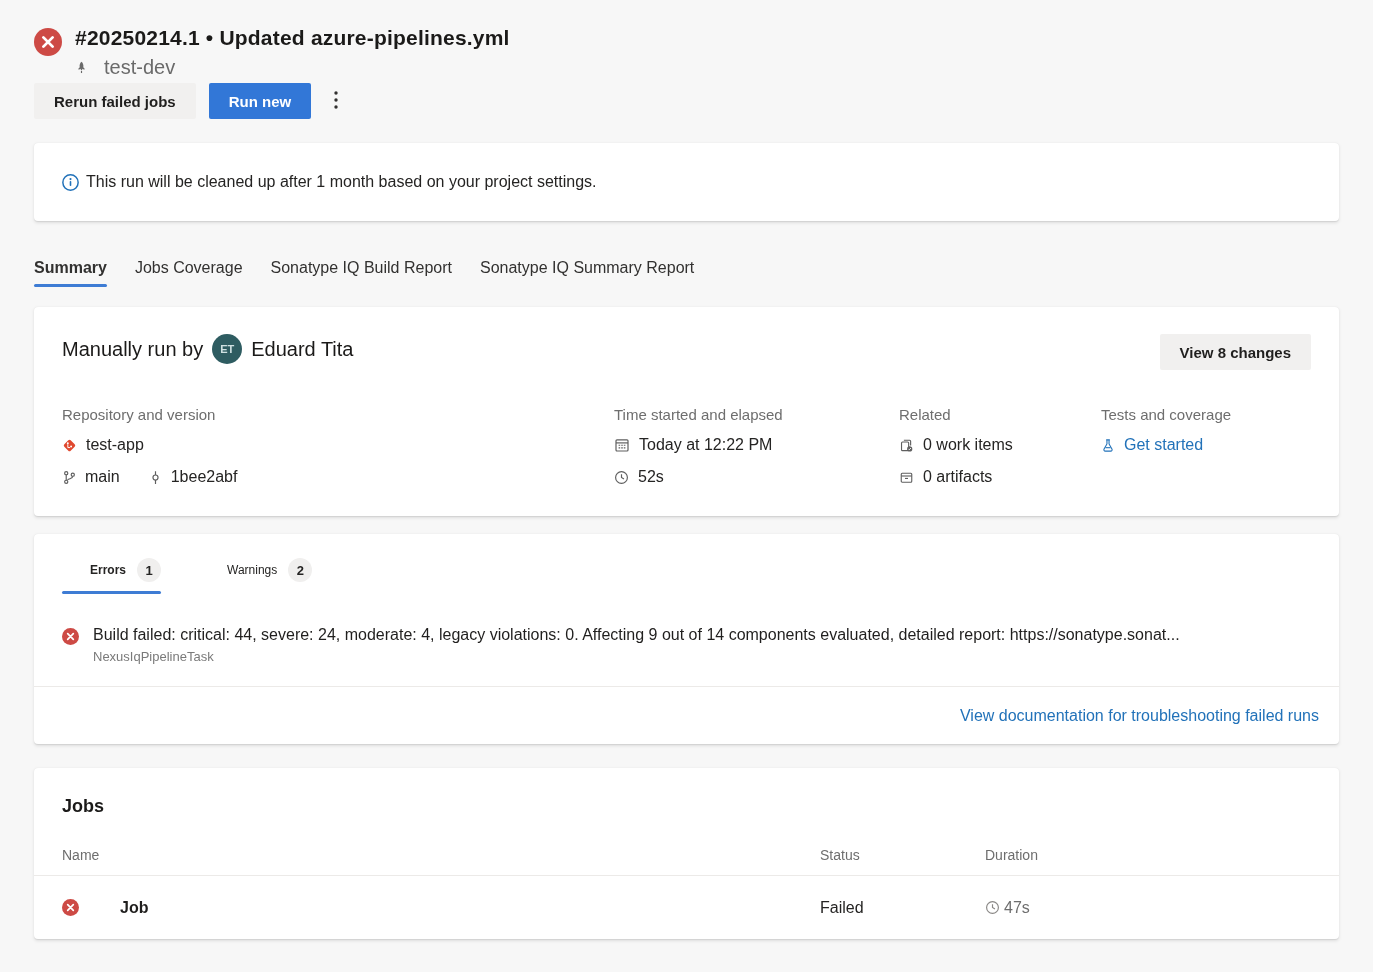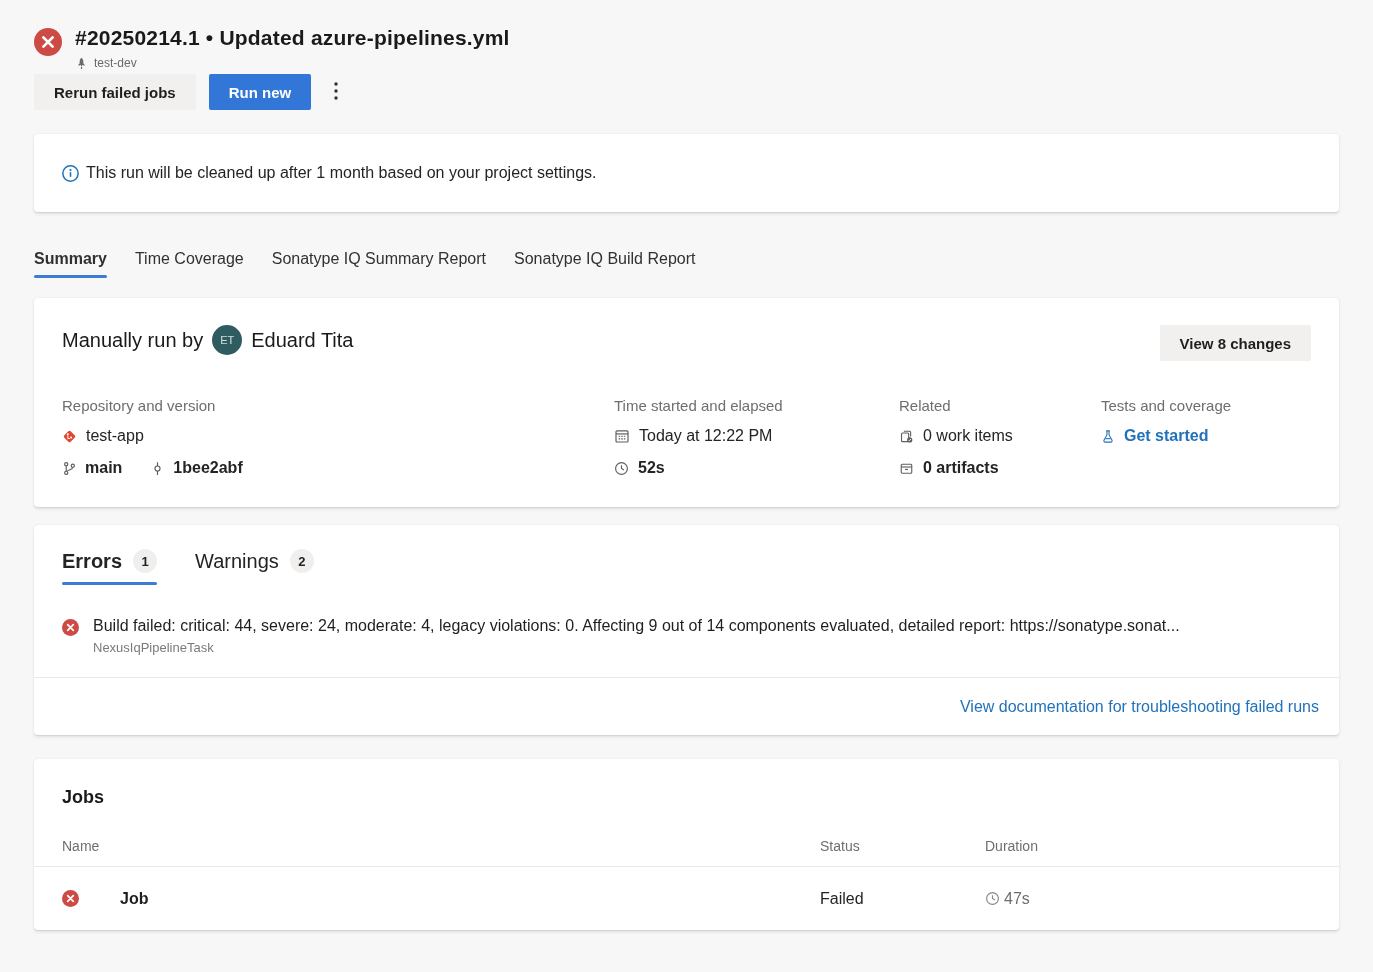--- a/index.html
+++ b/index.html
@@ -10,21 +10,21 @@
     color:#201f1e;
     overflow:hidden;
   }
   .page { padding:0 34px; }
 
   
   .run-header { display:flex; justify-content:space-between; align-items:flex-start; padding-top:26px;flex-direction:column; }
   .run-header-left { display:flex; align-items:flex-start; gap:13px; }
   .status-badge-lg { width:28px; height:28px; flex:0 0 auto; margin-top:2px; }
   .run-title { font-size:21px; font-weight:700; color:#1b1a19; letter-spacing:.2px; }
-  .run-subtitle { display:flex; align-items:center; gap:6px; margin-top:6px; color:#6a6a6a; font-size:12px; }
+  .run-subtitle { display:flex; align-items:center; gap:16px; margin-top:6px; color:#6a6a6a; font-size:20px; }
   .run-header-right { display:flex; align-items:center; gap:13px; padding-top:4px; }
 
   .btn { height:36px; padding:0 20px; border:none; border-radius:2px; font-family:inherit;
          font-size:15px; font-weight:600; cursor:pointer; }
   .btn-default { background:#f1f0ef; color:#201f1e; }
   .btn-primary { background:#3277d7; color:#ffffff; }
   .icon-btn { background:none; border:none; cursor:pointer; padding:6px 10px; }
 
   
   .card { background:#ffffff; border-radius:4px;
@@ -39,34 +39,34 @@
   .tab { position:relative; font-size:16px; color:#323130; padding-bottom:14px; cursor:pointer; }
   .tab.active { font-weight:700; }
   .tab.active::after { content:""; position:absolute; left:0; right:0; bottom:4px; height:3px;
                        background:#3e7cd4; border-radius:2px; }
 
   
   .summary-card { margin-top:16px; padding:27px 28px 30px; }
   .summary-head { display:flex; justify-content:space-between; align-items:flex-start; }
   .runby { display:flex; align-items:center; gap:9px; font-size:20px; color:#1b1a19; }
   .avatar { width:30px; height:30px; border-radius:50%; background:#2e5c61; color:#cfe0e1;
-            font-size:11px; font-weight:400; display:flex; align-items:center; justify-content:center; }
+            font-size:11px; font-weight:700; display:flex; align-items:center; justify-content:center; }
   .summary-cols { display:grid; grid-template-columns:552px 285px 202px auto; margin-top:36px; }
   .col-heading { font-size:15px; color:#6e6e6e; margin-bottom:13px; }
   .col-row { display:flex; align-items:center; gap:9px; font-size:16px; color:#252423; margin-bottom:14px; }
-  .col-row:last-child { margin-bottom:0;font-weight:bold; }
+  .col-row:last-child { margin-bottom:0; }
   .inline-pair { display:flex; align-items:flex-start; gap:28px; }
   .inline-item { display:flex; align-items:center; gap:8px; }
   .link { color:#2272b9; text-decoration:none; cursor:pointer; }
 
   
   .issues-card { margin-top:18px; padding-top:24px; }
   .issues-tabs { display:flex; gap:38px; padding:0 28px; }
   .issue-tab { display:flex; align-items:center; gap:11px; padding-bottom:12px; position:relative; cursor:pointer; }
-  .issue-tab .lbl { font-size:20px; color:#252423; }
+  .issue-tab .lbl { font-size:12px; color:#252423;margin-left:28px; }
   .issue-tab.active .lbl { font-weight:700; }
   .issue-tab.active::after { content:""; position:absolute; left:0; right:0; bottom:0; height:3px;
                              background:#3e7cd4; border-radius:2px; }
   .count-badge { min-width:24px; height:24px; border-radius:12px; background:#f0efee; color:#252423;
                  font-size:13px; font-weight:600; display:flex; align-items:center; justify-content:center; padding:0 6px; }
   .error-row { display:flex; gap:14px; padding:32px 28px 0; align-items:flex-start; }
   .error-row .err-icon { margin-top:2px; flex:0 0 auto; }
   .error-msg { font-size:16px; color:#201f1e; }
   .error-src { font-size:13px; color:#7a7a7a; margin-top:5px; }
   .issues-divider { border-top:1px solid #eceae8; margin-top:22px; }
@@ -133,23 +133,23 @@
           <circle cx="8" cy="8" r="7.2" fill="none" stroke="#2272b9" stroke-width="1.4"></circle>
           <circle cx="8" cy="4.8" r="1" fill="#2272b9"></circle>
           <rect x="7.25" y="6.6" width="1.5" height="4.7" rx=".7" fill="#2272b9"></rect>
         </svg>
     </span>
     <span class="banner-text">This run will be cleaned up after 1 month based on your project settings.</span>
   </div>
 
   <div class="tabbar">
     <div class="tab active">Summary</div>
-    <div class="tab">Time Coverage</div>
+    <div class="tab">Jobs Coverage</div>
+    <div class="tab">Sonatype IQ Build Report</div>
     <div class="tab">Sonatype IQ Summary Report</div>
-    <div class="tab">Sonatype IQ Build Report</div>
   </div>
 
   <div class="card summary-card">
     <div class="summary-head">
       <div class="runby">
         <span>Manually run by</span>
         <span class="avatar">ET</span>
         <span>Eduard Tita</span>
       </div>
       <button class="btn btn-default">View 8 changes</button>

